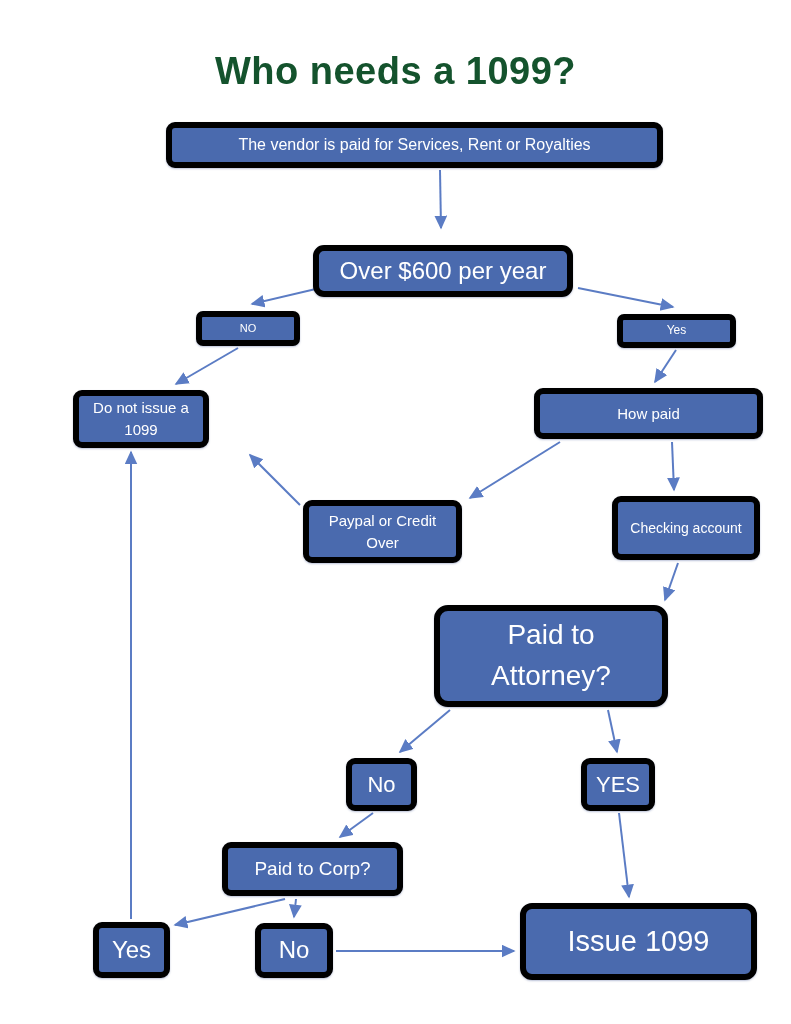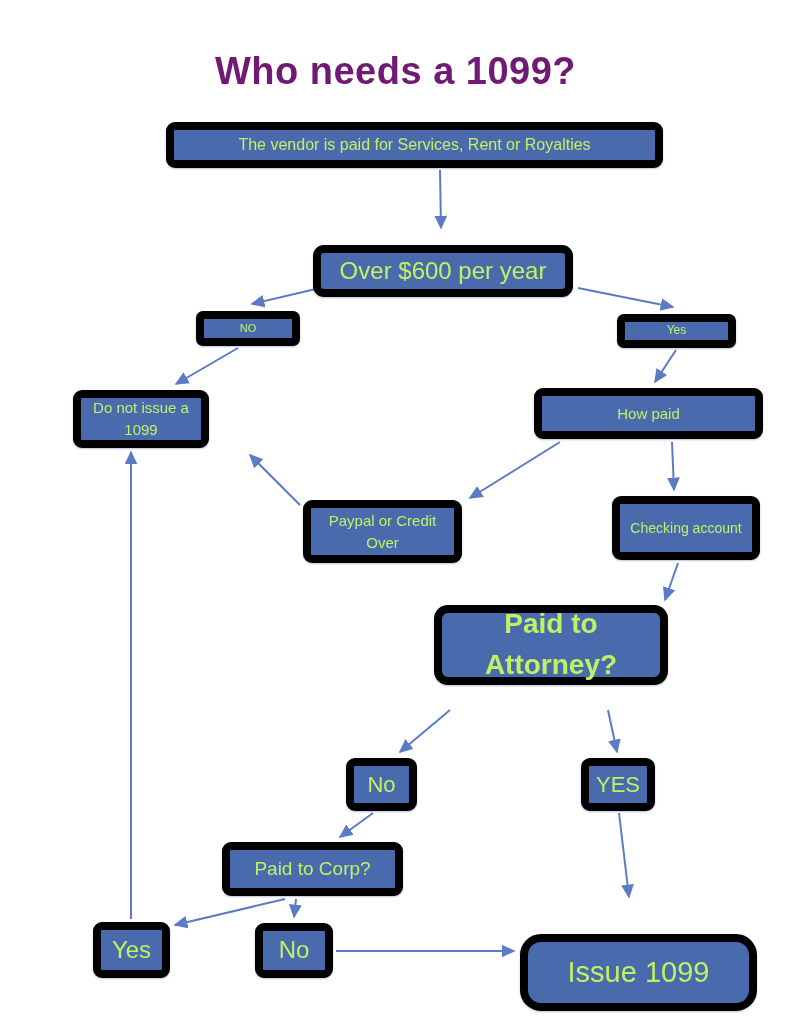--- a/index.html
+++ b/index.html
@@ -28,55 +28,55 @@
     pointer-events: none;
   }
   .title {
     position: absolute;
     left: 0;
     top: 50px;
     width: 791px;
     text-align: center;
     font-size: 38px;
     font-weight: bold;
-    color: #701a75;
+    color: #14532d;
     letter-spacing: 0.5px;
     font-family: "Liberation Sans", sans-serif;
   }
   .node {
     position: absolute;
     box-sizing: border-box;
     background: #4a6aae;
-    border: 8px solid #000000;
+    border: 6px solid #000000;
     border-radius: 9px;
-    color: #bef264;
+    color: #ffffff;
     display: flex;
     align-items: center;
     justify-content: center;
     text-align: center;
     line-height: 1.45;
     font-family: "Liberation Sans", sans-serif;
     box-shadow: 0 1px 2px rgba(60,80,140,0.35);
     padding: 2px 6px;
   }
   .n-vendor   { left:166px; top:122px; width:497px; height:46px;  font-size:16px; }
   .n-over600  { left:313px; top:234px; width:260px; height:52px;  font-size:24px; border-radius:11px;margin-top:11px; }
   .n-no1      { left:196px; top:311px; width:104px; height:35px;  font-size:11px; border-radius:7px; }
   .n-yes1     { left:617px; top:314px; width:119px; height:34px;  font-size:12px; border-radius:7px; }
   .n-donot    { left:73px;  top:390px; width:136px; height:58px;  font-size:15px; }
   .n-howpaid  { left:534px; top:388px; width:229px; height:51px;  font-size:15px; }
   .n-paypal   { left:303px; top:500px; width:159px; height:63px;  font-size:15px; }
   .n-checking { left:612px; top:496px; width:148px; height:64px;  font-size:14px; }
-  .n-attorney { left:434px; top:605px; width:234px; height:80px; font-size:28px; border-radius:14px;font-weight:bold; }
+  .n-attorney { left:434px; top:605px; width:234px; height:102px; font-size:28px; border-radius:14px; }
   .n-no2      { left:346px; top:758px; width:71px;  height:53px;  font-size:22px; }
   .n-yes2     { left:581px; top:758px; width:74px;  height:53px;  font-size:22px; }
   .n-corp     { left:222px; top:842px; width:181px; height:54px;  font-size:19px; }
   .n-yes3     { left:93px;  top:922px; width:77px;  height:56px;  font-size:24px; }
   .n-no3      { left:255px; top:923px; width:78px;  height:55px;  font-size:24px; }
-  .n-issue    { left:520px; top:903px; width:237px; height:77px;  font-size:29px; border-radius:21px;margin-top:31px; }
+  .n-issue    { left:520px; top:903px; width:237px; height:77px;  font-size:29px; border-radius:12px; }
 </style>
 </head>
 <body>
 
 <div id="canvas">
 
   <svg id="edges" viewBox="0 0 791 1024">
     <defs>
       <marker id="ah" markerWidth="9" markerHeight="9" refX="6.2" refY="3.2" orient="auto" markerUnits="strokeWidth">
         <path d="M0,0 L7,3.2 L0,6.4 z" fill="#5b7cc4"></path>

